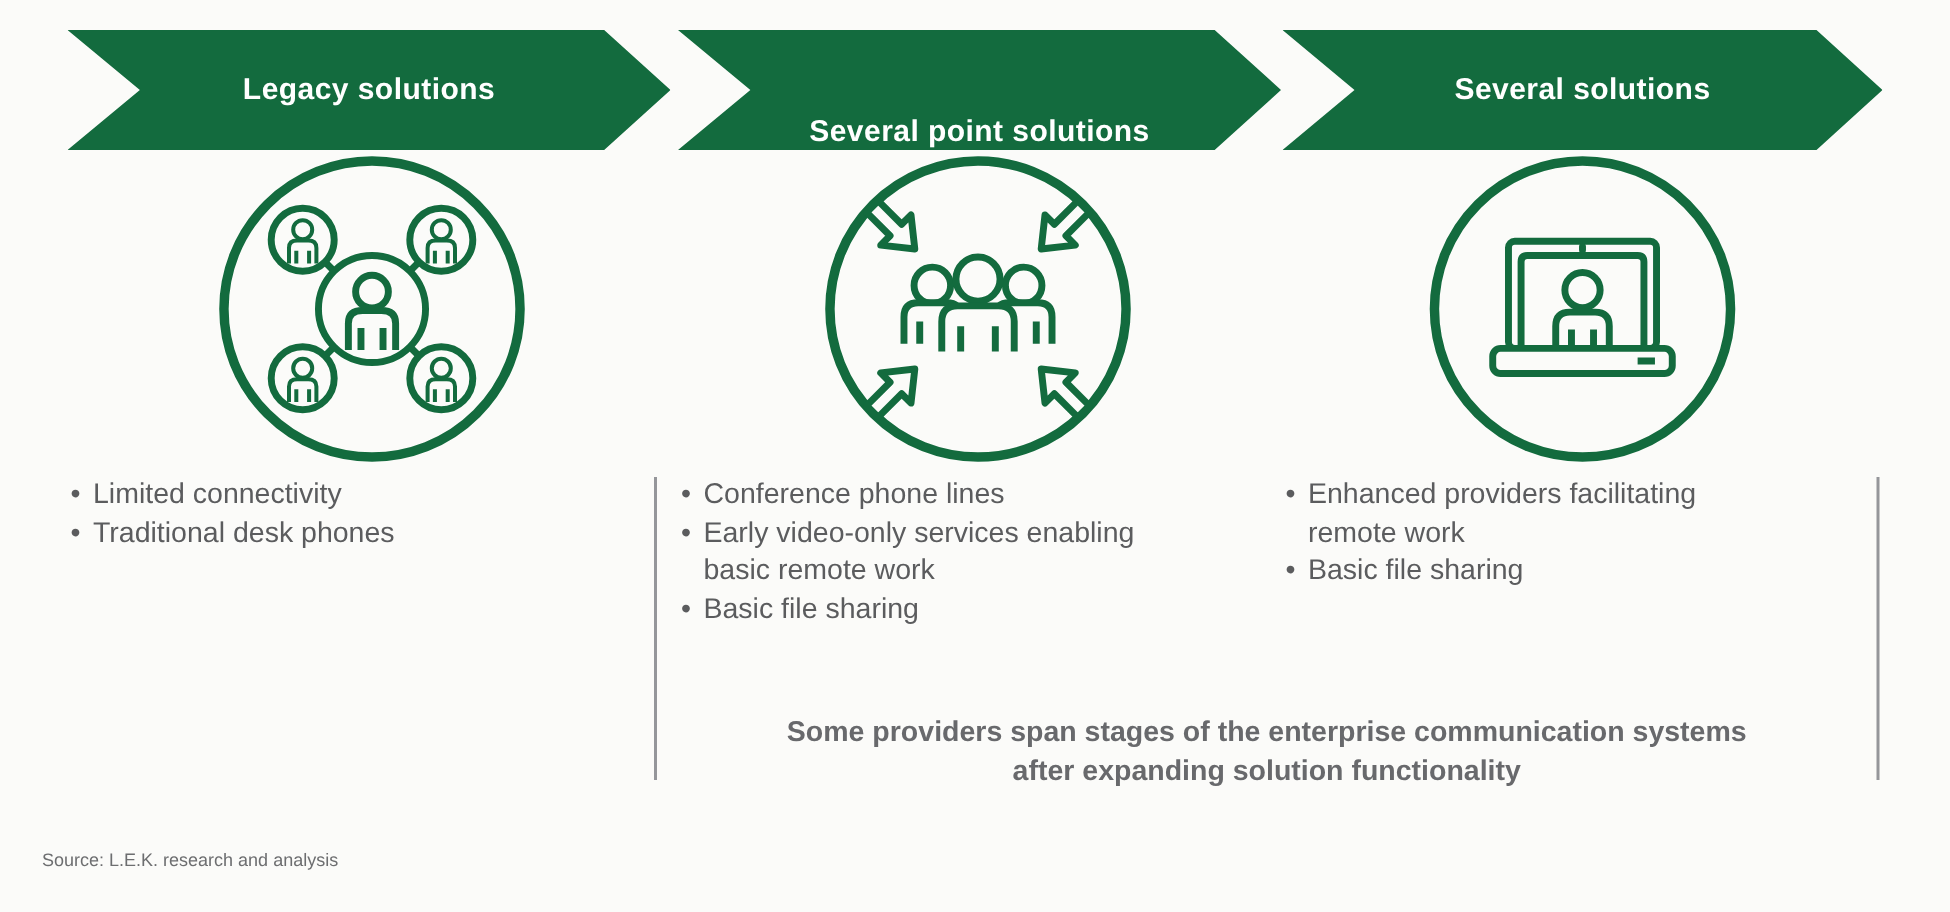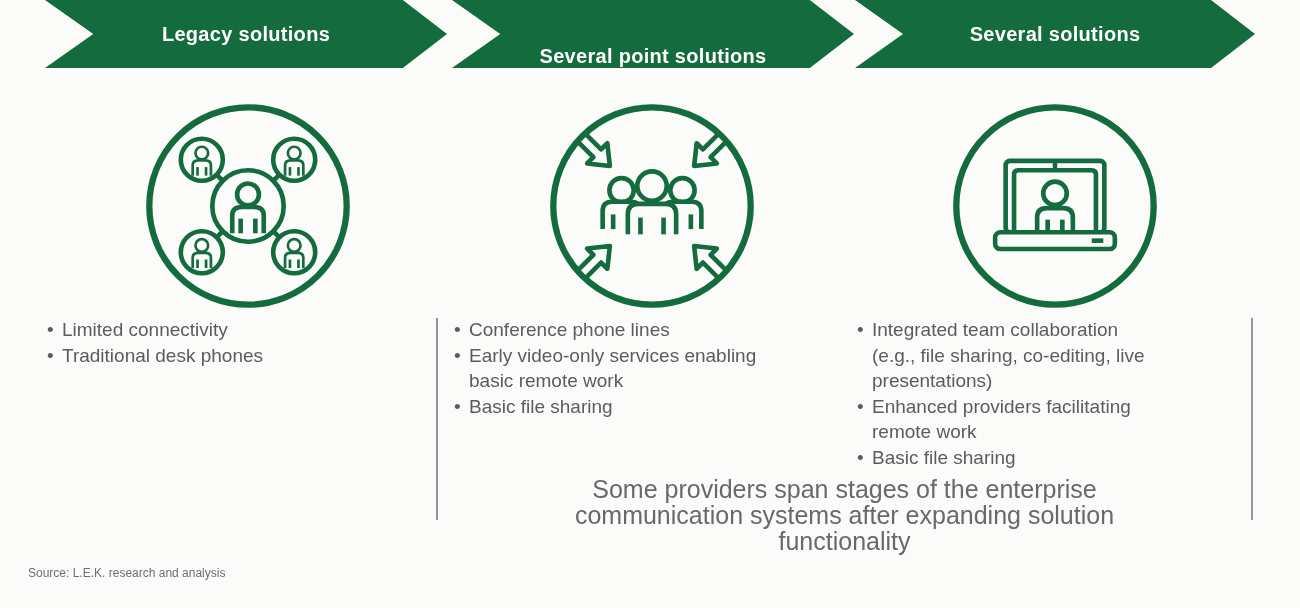--- a/index.html
+++ b/index.html
@@ -15,21 +15,21 @@
   body{
     font-family:"Liberation Sans", sans-serif;
     background:var(--background);
     position:relative;
     overflow:hidden;
   }
   .canvas{position:absolute;left:0;top:0;width:1300px;height:608px;}
 
   
   .banner{
-    position:absolute;top:0;height:68px;width:402px;
+    position:absolute;top:20px;height:80px;width:402px;
     background:var(--green);
     clip-path:polygon(0% 0%, 89% 0%, 100% 50%, 89% 100%, 0% 100%, 12% 50%);
     display:flex;align-items:center;justify-content:center;
   }
   .banner span{
     color:#FFFFFF;font-size:20px;font-weight:700;letter-spacing:.3px;
   }
   .banner.b1{left:45px;}
   .banner.b2{left:452px;align-items:flex-end;}
   .banner.b3{left:855px;width:400px;}
@@ -56,21 +56,21 @@
   ul.bullets.l3{left:855px;width:310px;}
 
   
   .vline{position:absolute;top:318px;height:202px;width:2px;background:var(--divider);}
   .vline.left{left:436px;}
   .vline.right{left:1251px;}
 
   
   .note{
     position:absolute;left:437px;top:476px;width:815px;
-    text-align:center;color:var(--note);font-size:25px;line-height:26px;
+    text-align:center;color:var(--note);font-size:19px;line-height:26px;font-weight:bold;
   }
   .note > div{max-width:640px;margin:0 auto;}
 
   
   .source{
     position:absolute;left:28px;top:566px;
     color:var(--source);font-size:12px;
   }
 </style>
 </head>
@@ -186,21 +186,20 @@
     <li>Traditional desk phones</li>
   </ul>
 
   <ul class="bullets l2">
     <li>Conference phone lines</li>
     <li>Early video-only services enabling basic remote work</li>
     <li>Basic file sharing</li>
   </ul>
 
   <ul class="bullets l3">
-    <li>Integrated team collaboration (e.g., file sharing, co-editing, live presentations)</li>
     <li>Enhanced providers facilitating remote work</li>
     <li>Basic file sharing</li>
   </ul>
 
   <div class="vline left"></div>
   <div class="vline right"></div>
 
   <div class="note">
     <div>Some providers span stages of the enterprise communication systems after expanding solution functionality</div>
   </div>

